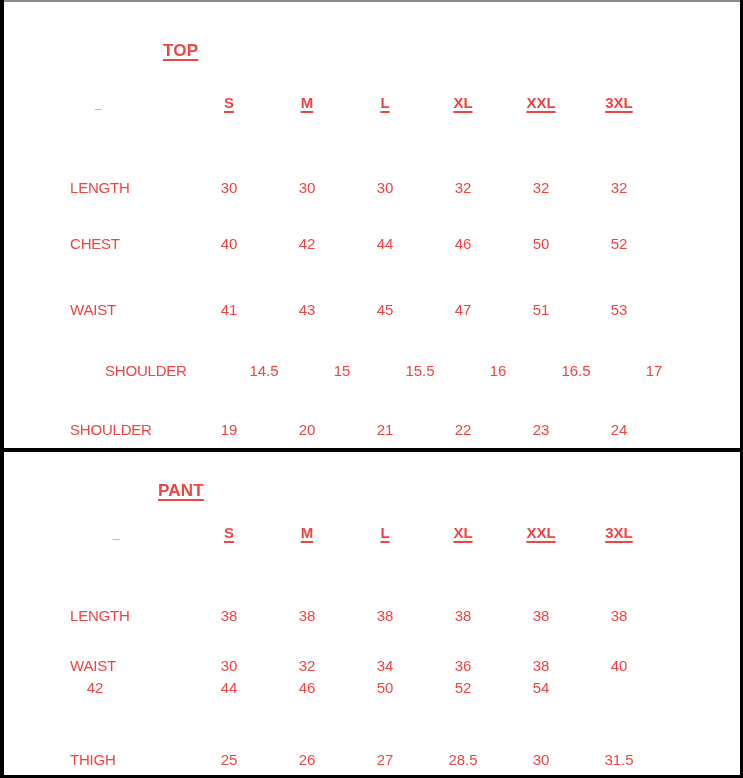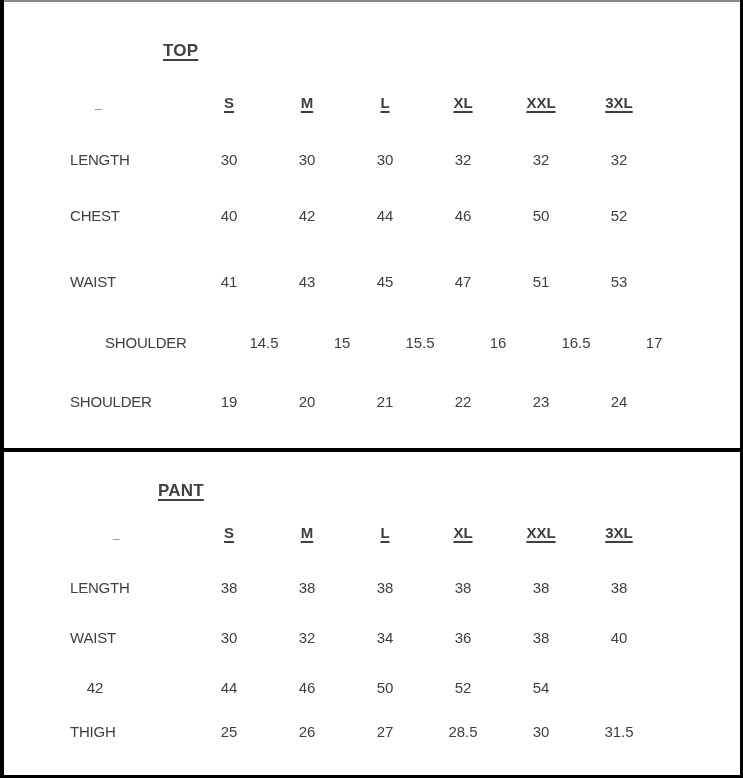--- a/index.html
+++ b/index.html
@@ -1,21 +1,21 @@
 <!DOCTYPE html>
 <html><head>
 <meta charset="utf-8">
 <style>
   html, body { margin: 0; padding: 0; background: #ffffff; }
   .page {
     position: relative;
     width: 743px;
     height: 778px;
     background: #ffffff;
-    color: #404040;
+    color: #ef4444;
     font-family: "Liberation Sans", sans-serif;
     overflow: hidden;
   }
   .edge { position: absolute; background: #000000; }
   .edge.top    { left: 0; top: 0;    width: 743px; height: 2px; background: #8a8a8a; }
   .edge.left   { left: 0; top: 0;    width: 4px;  height: 778px; }
   .edge.right  { left: 740px; top: 0; width: 3px; height: 778px; }
   .edge.bottom { left: 0; top: 775px; width: 743px; height: 3px; }
   .divider { position: absolute; left: 0; top: 448px; width: 743px; height: 4px; background: #000000; }
 
@@ -36,21 +36,21 @@
     left: 0;
     width: 658px;
     height: 18px;
     display: grid;
     grid-template-columns: 190px repeat(6, 78px);
     align-items: baseline;
     line-height: 17px;
   }
   .cell { font-size: 15px; }
   .label-cell { padding-left: 70px; text-align: left; white-space: nowrap; }
-  .row-label { letter-spacing: -0.2px; }
+  .row-label { letter-spacing: -0.2px; margin-top: 28px; }
   .value-cell { text-align: center; }
   .header-row .size-col {
     text-align: center;
     font-weight: bold;
     text-decoration: underline;
     text-decoration-thickness: 2px;
     text-underline-offset: 3px;
   }
   .dash {
     display: inline-block;

